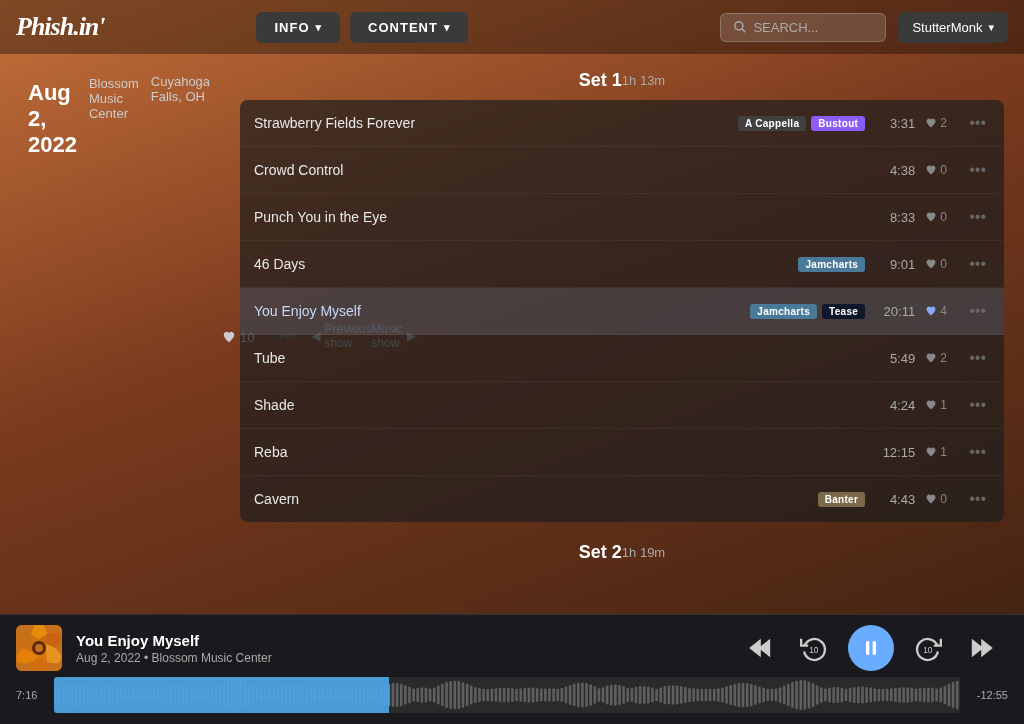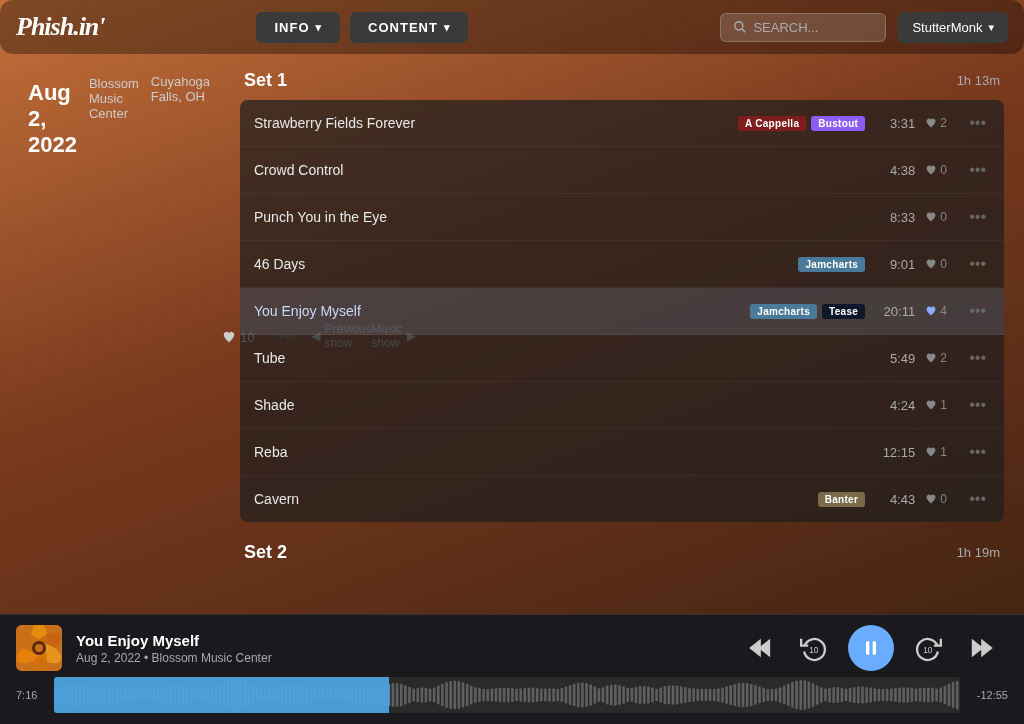--- a/index.html
+++ b/index.html
@@ -15,21 +15,20 @@
 
     
     .navbar {
       display: flex;
       align-items: center;
       height: 54px;
       padding: 0 16px;
       background: rgba(0,0,0,0.35);
       position: relative;
       z-index: 10;
-      border-radius: 13px;
     }
     .logo {
       font-size: 26px;
       font-style: italic;
       font-weight: bold;
       color: #fff;
       letter-spacing: -1px;
       flex-shrink: 0;
       margin-right: 20px;
       font-family: Georgia, serif;
@@ -162,21 +161,21 @@
       flex: 1;
       overflow-y: auto;
       padding: 16px 20px 16px 10px;
     }
     .tracklist-area::-webkit-scrollbar { width: 4px; }
     .tracklist-area::-webkit-scrollbar-track { background: transparent; }
     .tracklist-area::-webkit-scrollbar-thumb { background: rgba(255,255,255,0.2); border-radius: 2px; }
 
     .set-header {
       display: flex;
-      justify-content: space-between;
+      justify-content: center;
       align-items: center;
       margin-bottom: 8px;
       padding: 0 4px;
     }
     .set-title {
       font-size: 18px;
       font-weight: bold;
     }
     .set-duration {
       font-size: 13px;
@@ -213,21 +212,21 @@
       gap: 5px;
       margin-right: 14px;
     }
     .tag {
       font-size: 10px;
       padding: 2px 7px;
       border-radius: 3px;
       font-weight: 600;
       letter-spacing: 0.3px;
     }
-    .tag-acappella { background: #7f1d1d; color: #fff; }
+    .tag-acappella { background: #404040; color: #fff; }
     .tag-bustout { background: #8b5cf6; color: #fff; }
     .tag-jamcharts { background: #4a7a9a; color: #fff; }
     .tag-tease { background: #0f172a; color: #fff; }
     .tag-banter { background: #7a6a4a; color: #fff; }
     .track-duration {
       font-size: 13px;
       color: #aaa;
       min-width: 36px;
       text-align: right;
       margin-right: 10px;

